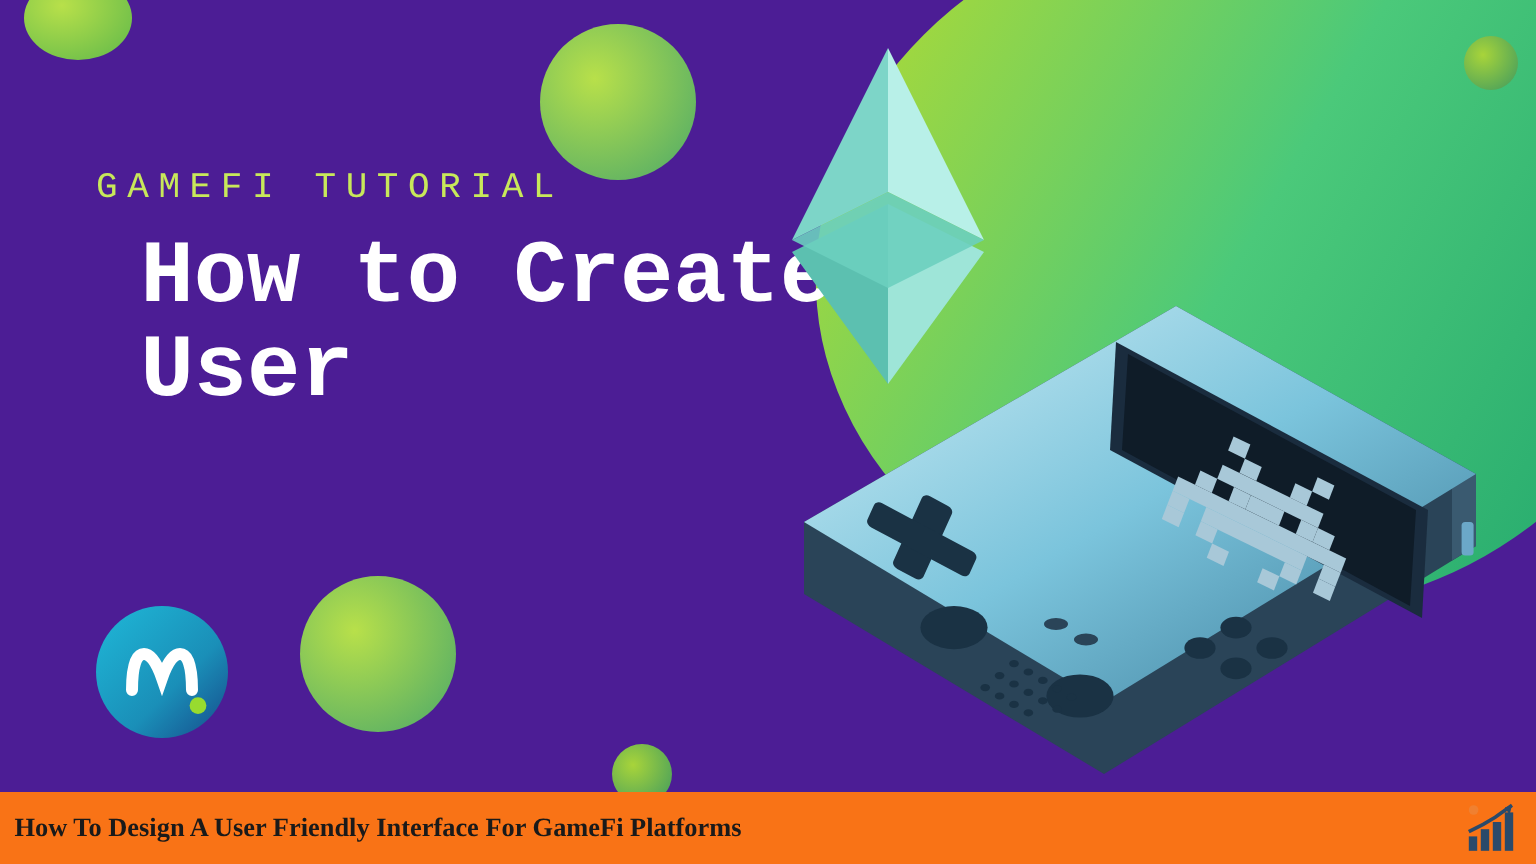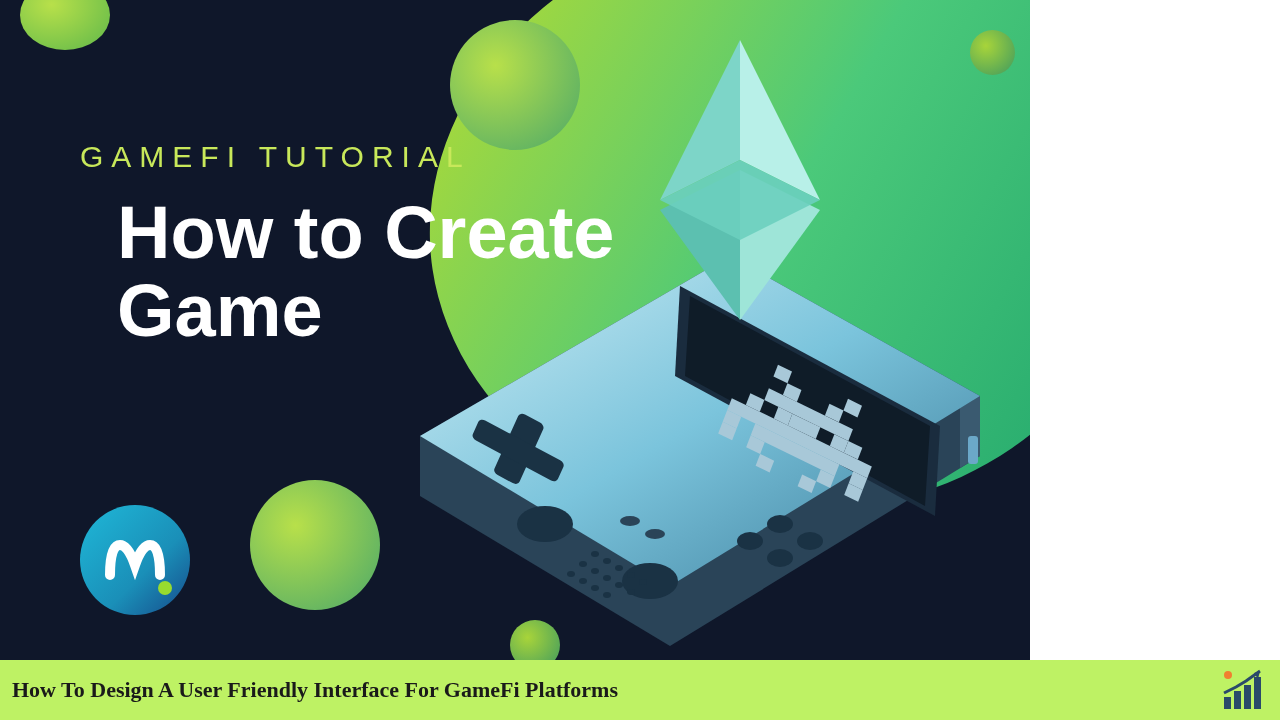--- a/index.html
+++ b/index.html
@@ -8,25 +8,26 @@
       box-sizing: border-box;
     }
     body {
       width: 1280px;
       height: 720px;
       font-family: -apple-system, BlinkMacSystemFont, 'Segoe UI', Arial, sans-serif;
       overflow: hidden;
       position: relative;
     }
     .hero {
-      width: 1030px;
+      width: 1280px;
       height: 660px;
-      background: #0f172a;
+      background: #4c1d95;
       position: relative;
       overflow: hidden;
+      font-family: Liberation Mono, monospace;
     }
     .blob {
       position: absolute;
       background: radial-gradient(ellipse, #a8d93a 40%, #4bc97a 100%);
       border-radius: 50%;
     }
     .blob1 {
       width: 700px;
       height: 600px;
       right: -100px;
@@ -124,21 +125,21 @@
     }
     .device {
       position: absolute;
       right: 30px;
       bottom: 10px;
       z-index: 15;
     }
     .caption-bar {
       width: 1280px;
       height: 60px;
-      background: #bef264;
+      background: #f97316;
       display: flex;
       align-items: center;
       justify-content: space-between;
       padding: 0 12px 0 12px;
       position: absolute;
       bottom: 0;
     }
     .caption-text {
       font-family: Georgia, 'Times New Roman', serif;
       font-size: 22px;
@@ -158,21 +159,21 @@
   <div class="circle c1"></div>
   <div class="circle c2"></div>
   <div class="circle c3"></div>
   <div class="circle c4"></div>
   <div class="circle c5"></div>
 
   <div class="text-block">
     <div class="kicker">GAMEFI TUTORIAL</div>
     <div class="title">
       <div>How to Create</div>
-      <div>Game</div>
+      <div>User</div>
     </div>
   </div>
 
   <div class="logo">
     <svg width="70" height="70" viewBox="0 0 70 70">
       <path d="M 10 50 Q 10 20 20 20 Q 28 20 35 40 Q 42 20 50 20 Q 60 20 60 50" stroke="#ffffff" stroke-width="10" fill="none" stroke-linecap="round"></path>
     </svg>
     <div class="logo-dot"></div>
   </div>
 

